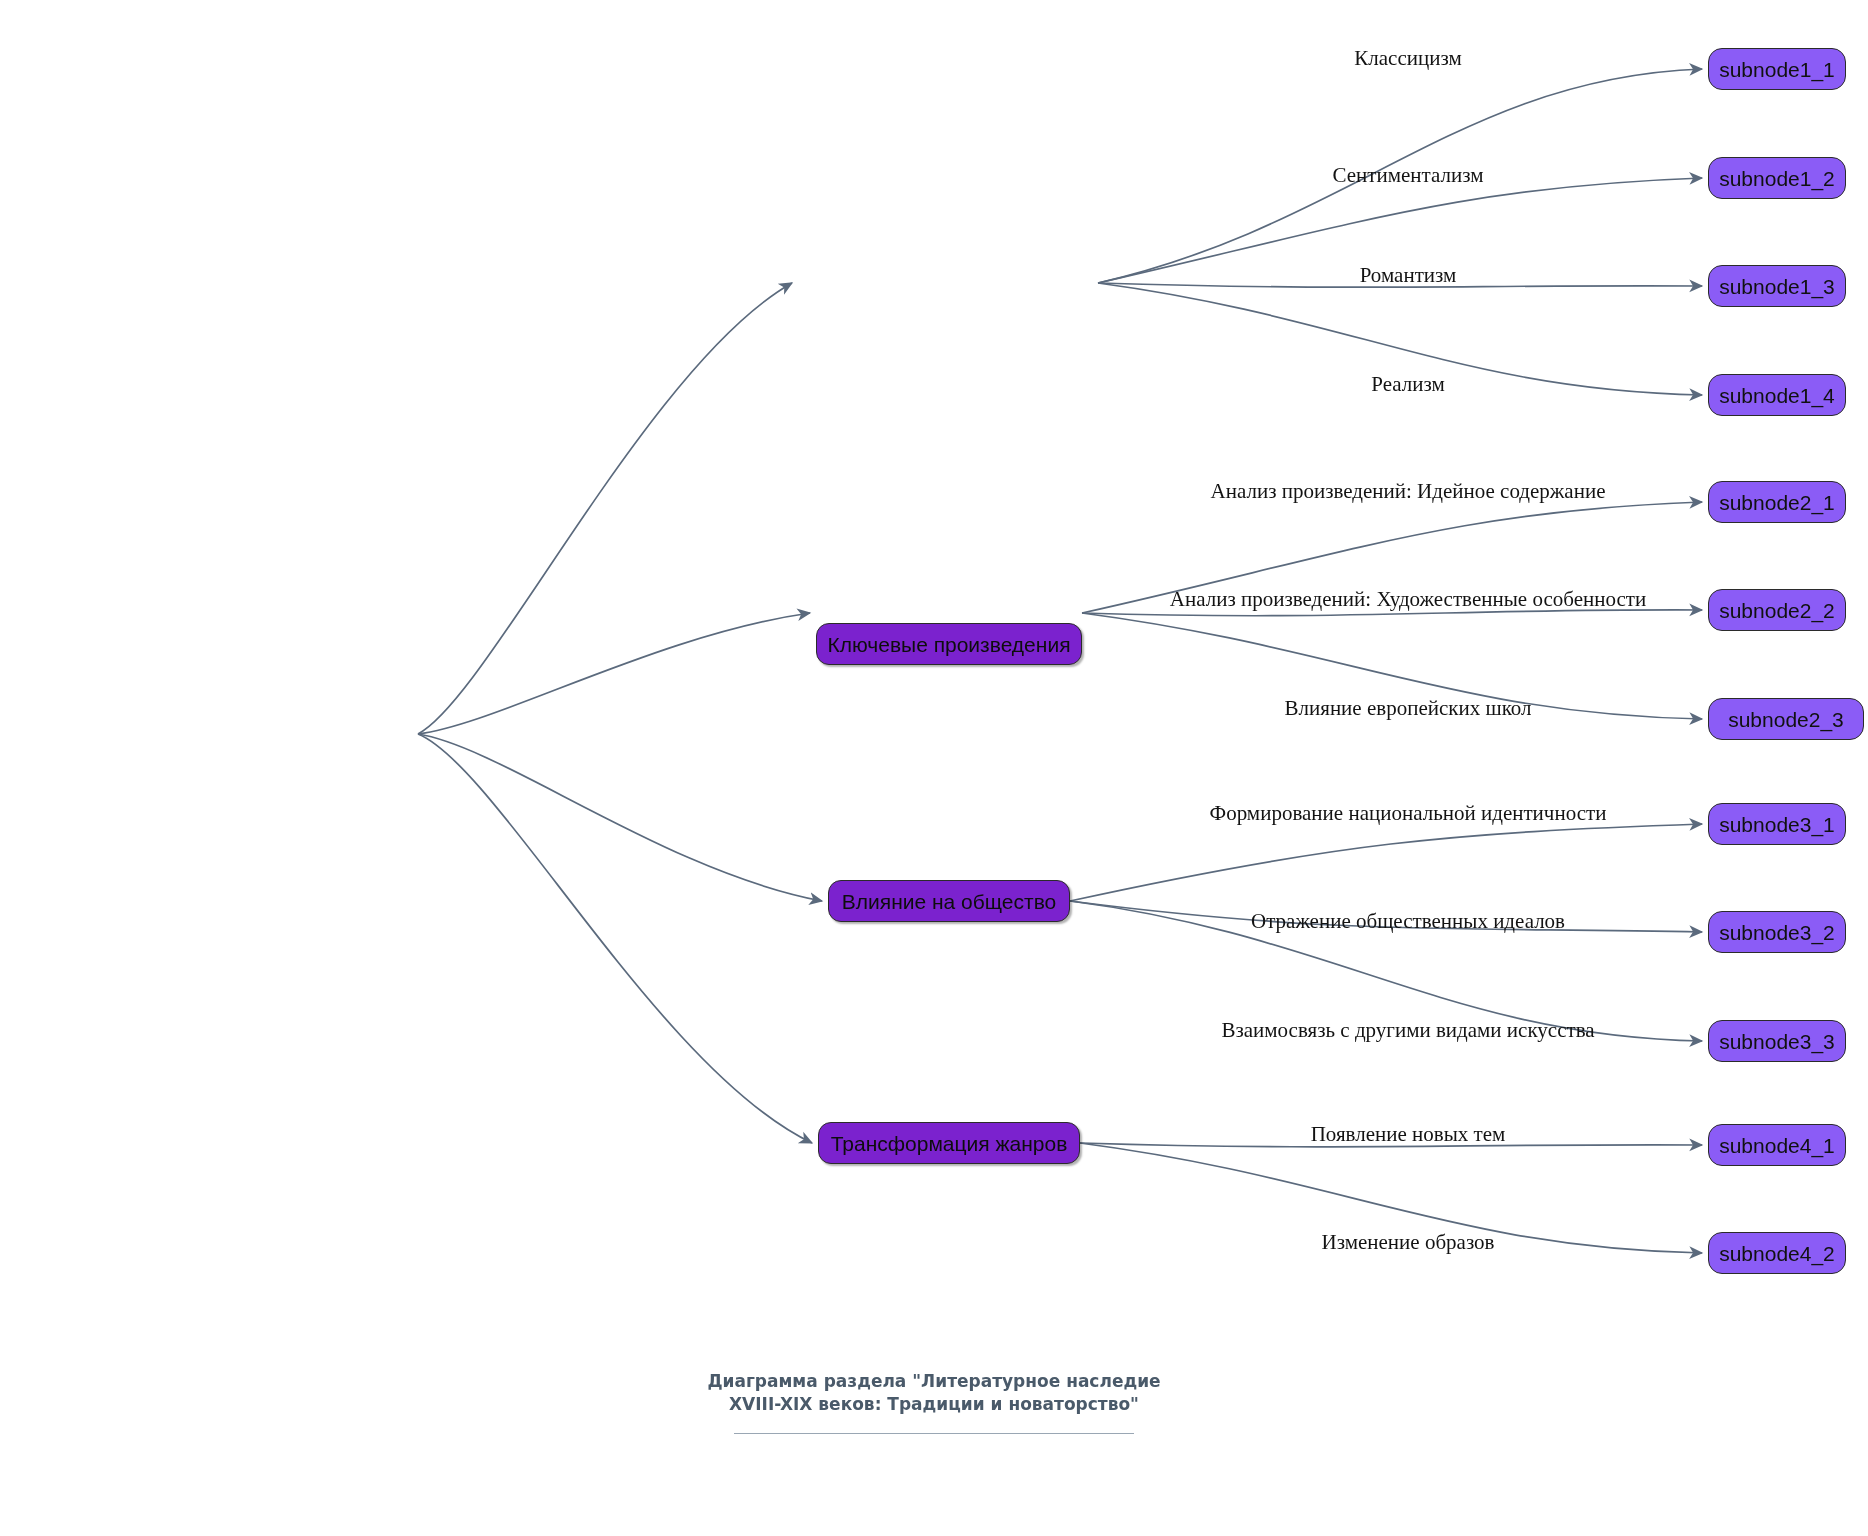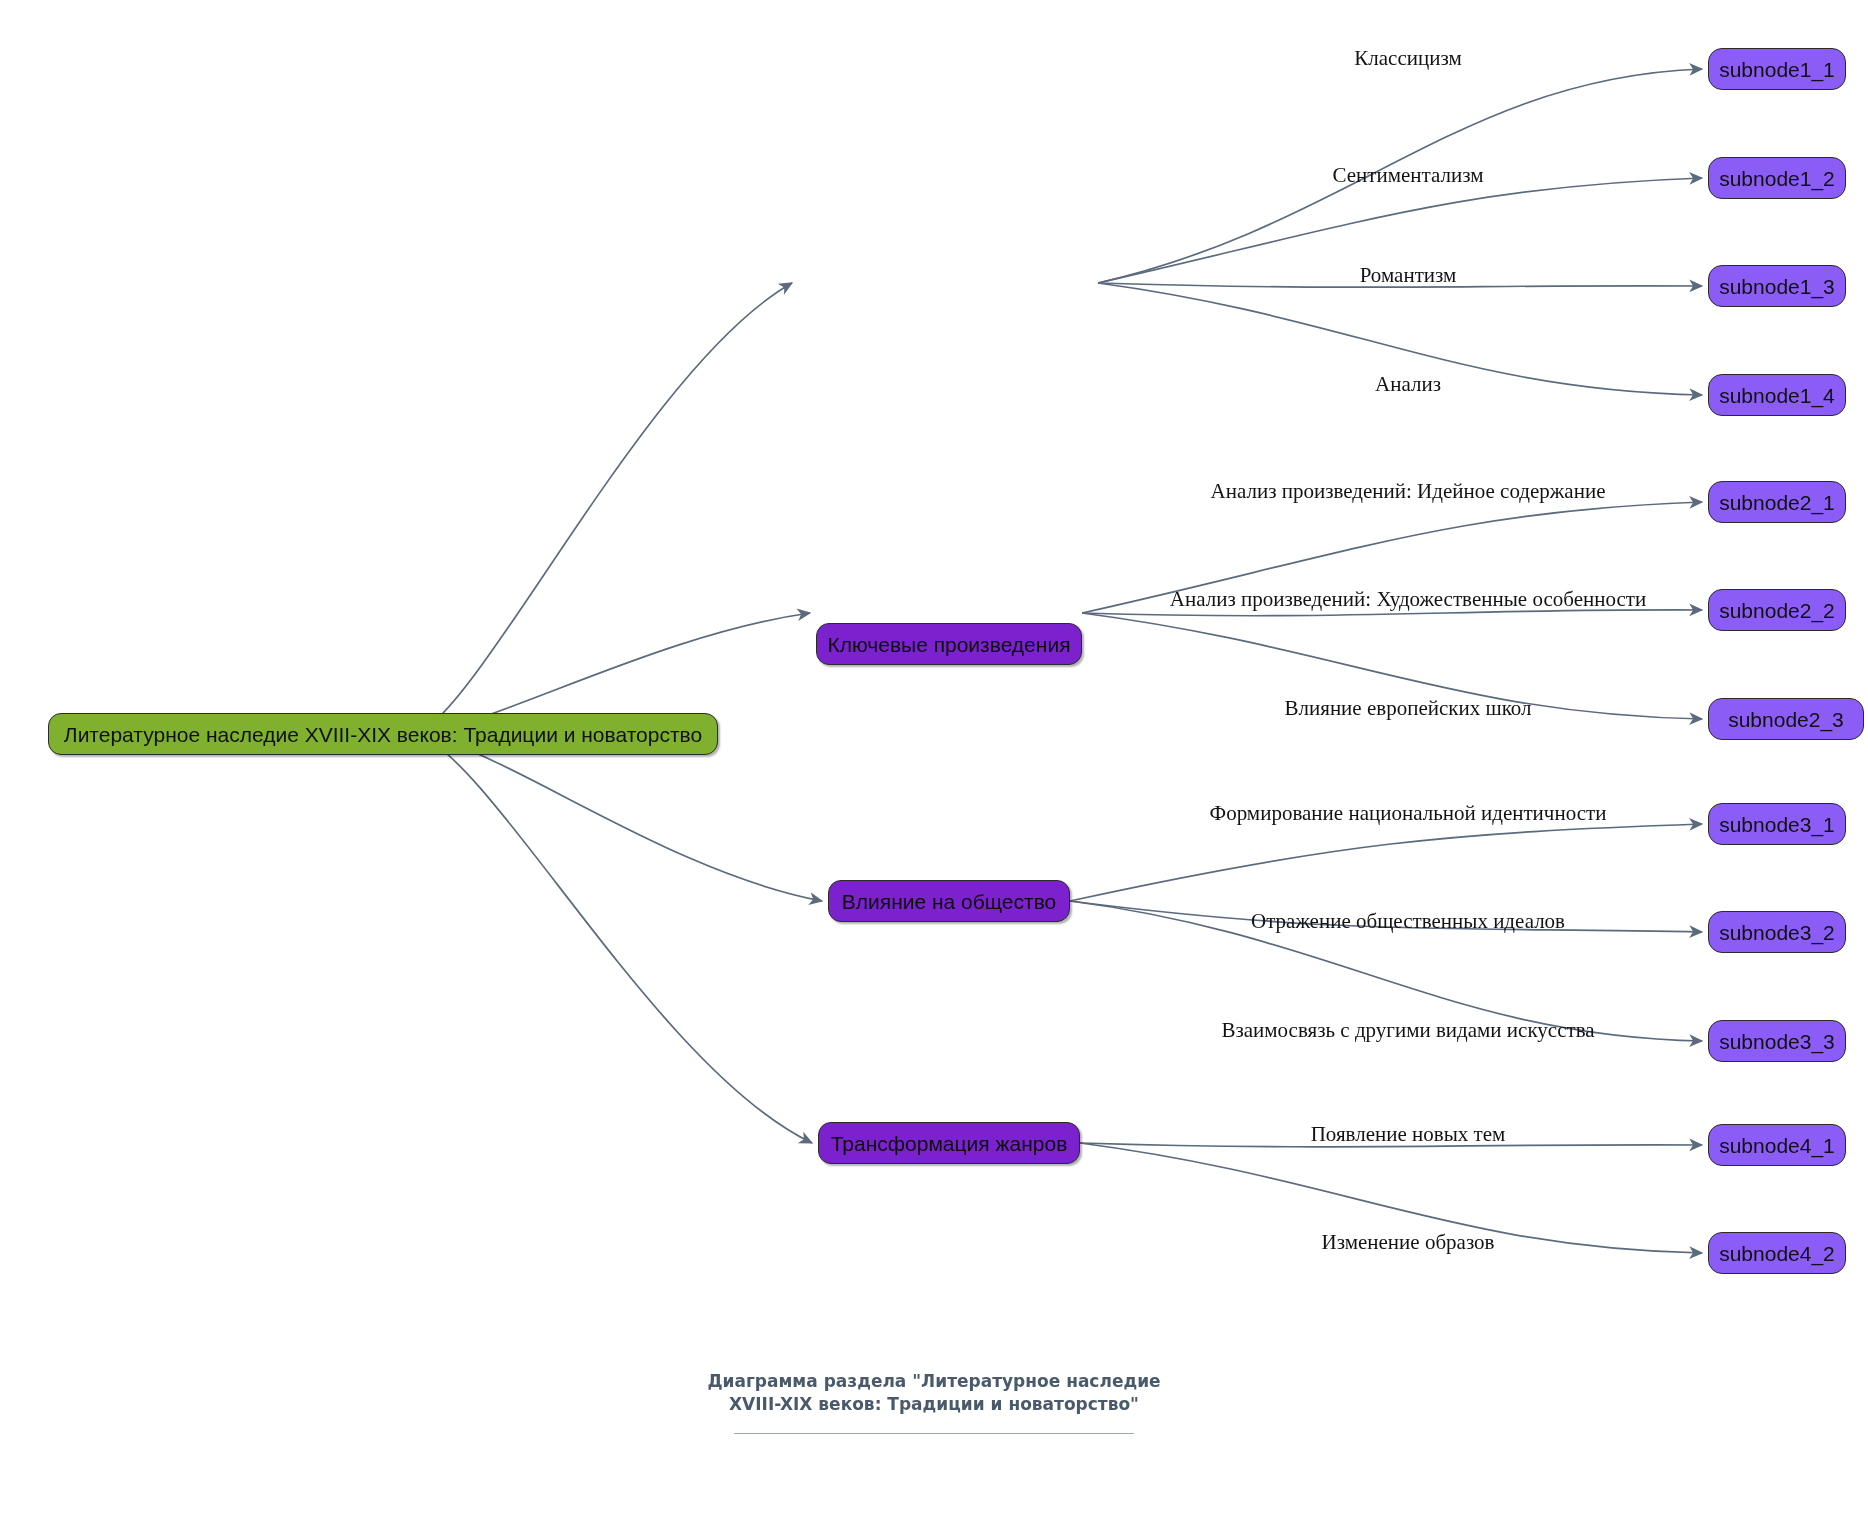--- a/index.html
+++ b/index.html
@@ -133,40 +133,37 @@
         <path class="edge" d="M 418 734 C 503 747.36 663 870.94 822 901" marker-end="url(#arrow)"></path>
         <path class="edge" d="M 1070 901 C 1335.44 843 1449.2 832.7 1702 824" marker-end="url(#arrow)"></path>
         <path class="edge" d="M 1070 901 C 1335.44 935 1449.2 926.9 1702 932" marker-end="url(#arrow)"></path>
         <path class="edge" d="M 1070 901 C 1335.44 935 1449.2 1035.9 1702 1041" marker-end="url(#arrow)"></path>
         <path class="edge" d="M 418 734 C 498 766.72 658 1069.38 812 1143" marker-end="url(#arrow)"></path>
         <path class="edge" d="M 1080 1143 C 1341.24 1151 1453.2 1143.8 1702 1145" marker-end="url(#arrow)"></path>
         <path class="edge" d="M 1080 1143 C 1341.24 1177 1453.2 1247.9 1702 1253" marker-end="url(#arrow)"></path>
       </g>
   </svg>
 
-  <div class="node node-root" id="n-root" style="left: 48px; top: 713px; width: 670px;">
-    <span>Литературное наследие XVIII-XIX веков: Традиции и новаторство</span>
-  </div>
 
   <div class="node node-leaf" id="n-b1l0" style="left: 1708px; top: 48px; width: 138px;">
     <span>subnode1_1</span>
   </div>
   <div class="node node-leaf" id="n-b1l1" style="left: 1708px; top: 157px; width: 138px;">
     <span>subnode1_2</span>
   </div>
   <div class="node node-leaf" id="n-b1l2" style="left: 1708px; top: 265px; width: 138px;">
     <span>subnode1_3</span>
   </div>
   <div class="node node-leaf" id="n-b1l3" style="left: 1708px; top: 374px; width: 138px;">
     <span>subnode1_4</span>
   </div>
   <div class="edge-label" id="l-b1l0" style="left: 1408px; top: 48px;">Классицизм</div>
   <div class="edge-label" id="l-b1l1" style="left: 1408px; top: 157px; margin-top: 8px;">Сентиментализм</div>
   <div class="edge-label" id="l-b1l2" style="left: 1408px; top: 265px;">Романтизм</div>
-  <div class="edge-label" id="l-b1l3" style="left: 1408px; top: 374px;">Анализ</div>
+  <div class="edge-label" id="l-b1l3" style="left: 1408px; top: 374px;">Реализм</div>
 
   <div class="node node-branch" id="n-branch2" style="left: 816px; top: 592px; width: 266px; margin-top: 31px;">
     <span>Ключевые произведения</span>
   </div>
   <div class="node node-leaf" id="n-b2l0" style="left: 1708px; top: 481px; width: 138px;">
     <span>subnode2_1</span>
   </div>
   <div class="node node-leaf" id="n-b2l1" style="left: 1708px; top: 589px; width: 138px;">
     <span>subnode2_2</span>
   </div>

